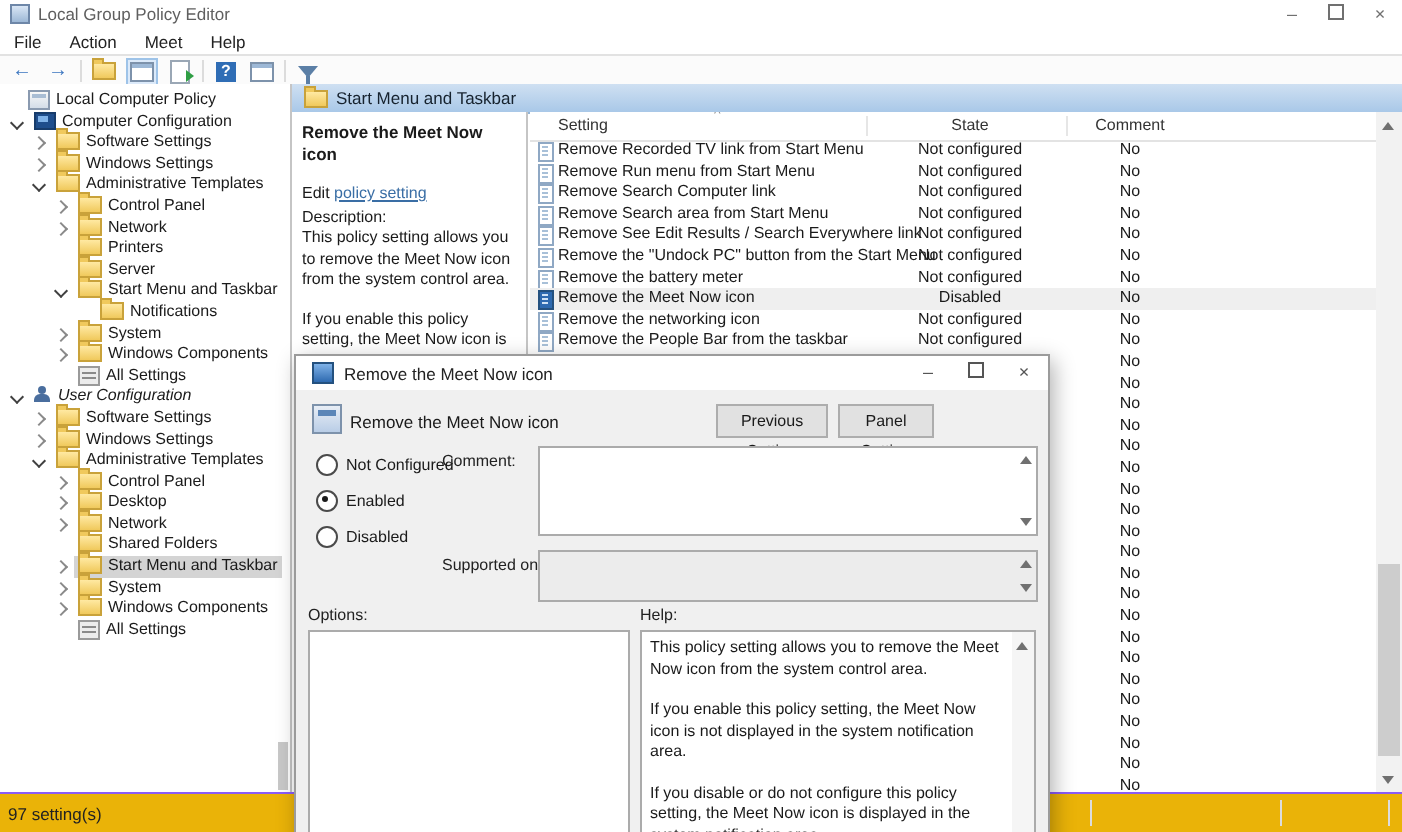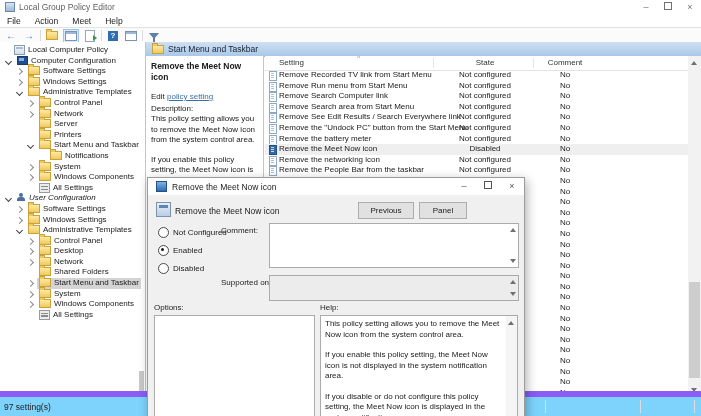--- a/index.html
+++ b/index.html
@@ -80,21 +80,21 @@
   .sel .doc:after{background:repeating-linear-gradient(#cfe2f5 0 1px,transparent 1px 2px);}
   .c-set{position:absolute;left:14px;}
   .c-state{position:absolute;left:170px;width:100px;text-align:center;}
   .c-com{position:absolute;left:270px;width:60px;text-align:center;}
   .lv-sb{position:absolute;right:0;top:0;width:13px;bottom:0;background:#f2f2f2;}
   .sar{position:absolute;left:3px;width:0;height:0;border-left:3px solid transparent;border-right:3px solid transparent;}
   .sar.up{border-bottom:4px solid #707070;top:5px;}
   .sar.dn{border-top:4px solid #707070;bottom:5px;}
   .lv-thumb{position:absolute;left:1px;right:1px;top:226px;height:96px;background:#cdcdcd;}
   
-  .statusbar{position:absolute;left:0;bottom:0;right:0;height:19px;background:#7dd3fc;border-top:6px solid #8b5cf6;}
+  .statusbar{position:absolute;left:0;bottom:0;right:0;height:19px;background:#eab308;border-top:1px solid #8b5cf6;}
   .statusbar .stext{position:absolute;left:4px;top:5px;font-size:8.5px;color:#222;}
   .sdiv{position:absolute;top:3px;bottom:3px;width:1px;background:#dcdcdc;}
   
   .dialog{position:absolute;left:147px;top:177px;width:378px;height:250px;background:#f0f0f0;
      border:1px solid #9b9b9b;box-shadow:2px 3px 10px rgba(0,0,0,.3);box-sizing:border-box;}
   .dtitle{position:absolute;left:0;top:0;right:0;height:17px;background:#fff;display:flex;align-items:center;}
   .dico{width:9px;height:9px;margin:0 5px 0 8px;background:linear-gradient(#7fb2e8,#2e6ab0);border:1px solid #24517f;}
   .dtext{font-size:8.5px;color:#222;}
   .dcaps{margin-left:auto;display:flex;}
   .dcap{width:24px;text-align:center;color:#555;font-size:9px;line-height:17px;}
@@ -218,27 +218,27 @@
           <div class="trow">
             <span class="chev right" style="left: 28px;"></span>
             <span class="tsel" style="left: 37px;">
               <span class="tico ico-folder"></span>
               <span class="tlabel">Network</span>
             </span>
           </div>
           <div class="trow">
             <span class="tsel" style="left: 37px;">
               <span class="tico ico-folder"></span>
+              <span class="tlabel">Printers</span>
+            </span>
+          </div>
+          <div class="trow">
+            <span class="tsel" style="left: 37px;">
+              <span class="tico ico-folder"></span>
               <span class="tlabel">Server</span>
-            </span>
-          </div>
-          <div class="trow">
-            <span class="tsel" style="left: 37px;">
-              <span class="tico ico-folder"></span>
-              <span class="tlabel">Printers</span>
             </span>
           </div>
           <div class="trow">
             <span class="chev down" style="left: 28px;"></span>
             <span class="tsel" style="left: 37px;">
               <span class="tico ico-folder"></span>
               <span class="tlabel">Start Menu and Taskbar</span>
             </span>
           </div>
           <div class="trow">

